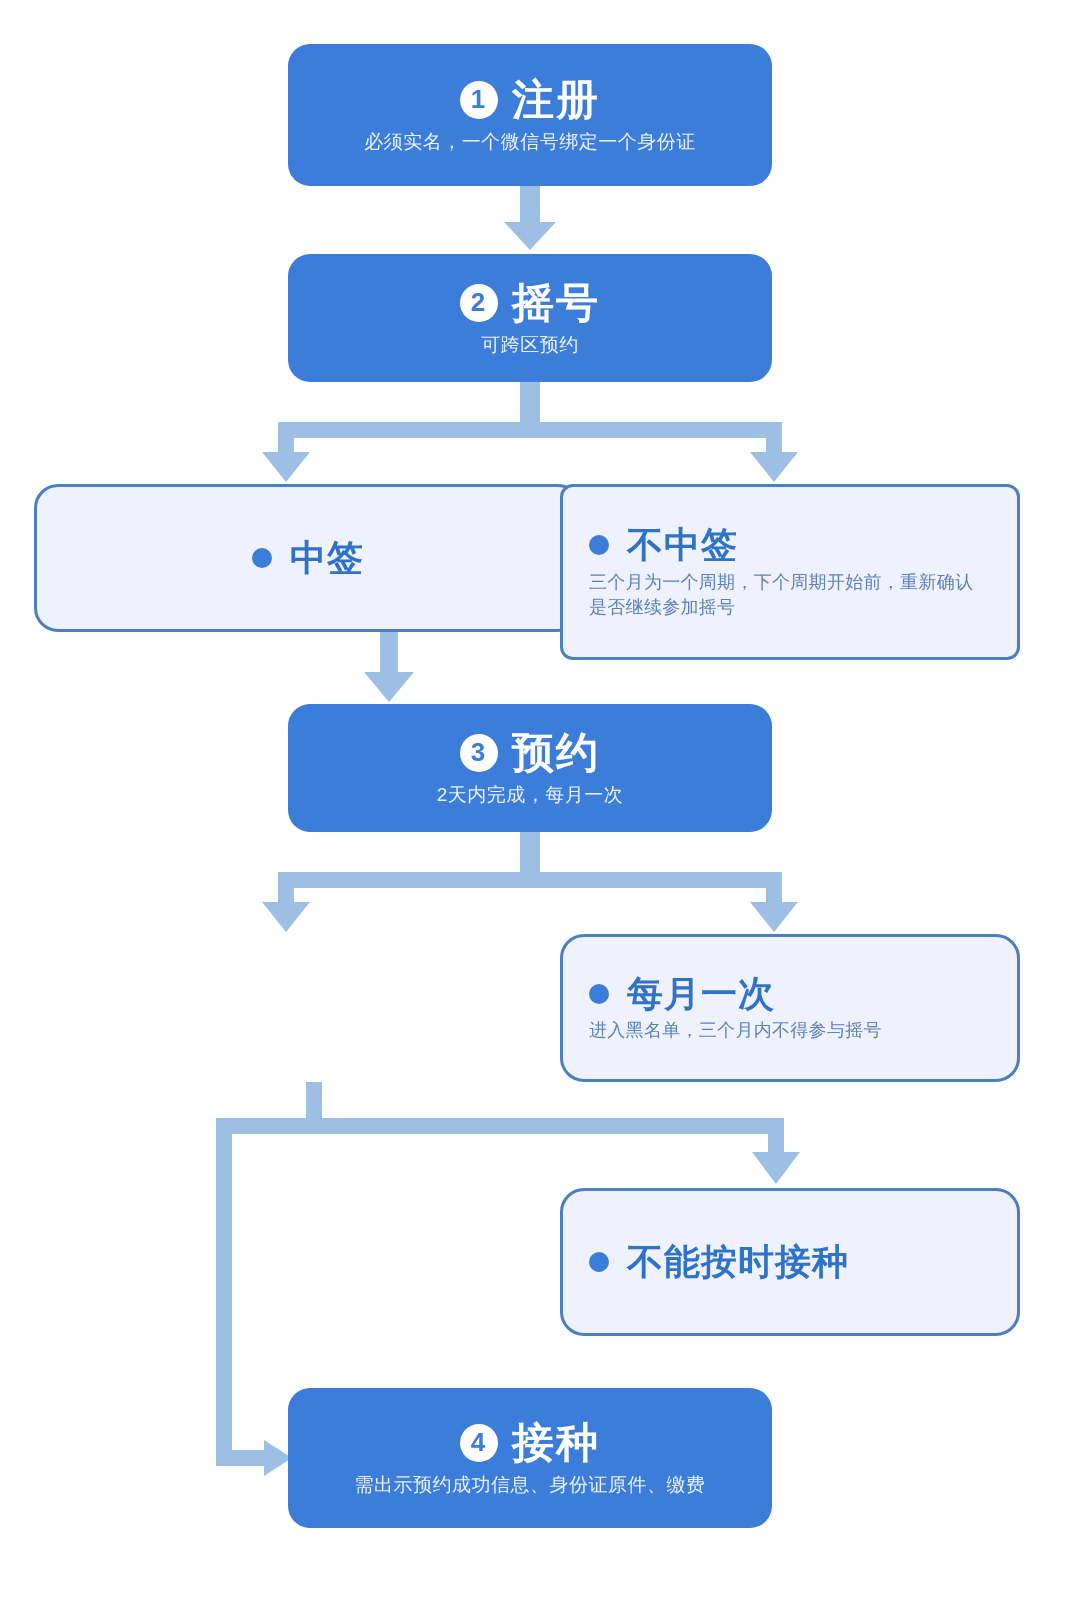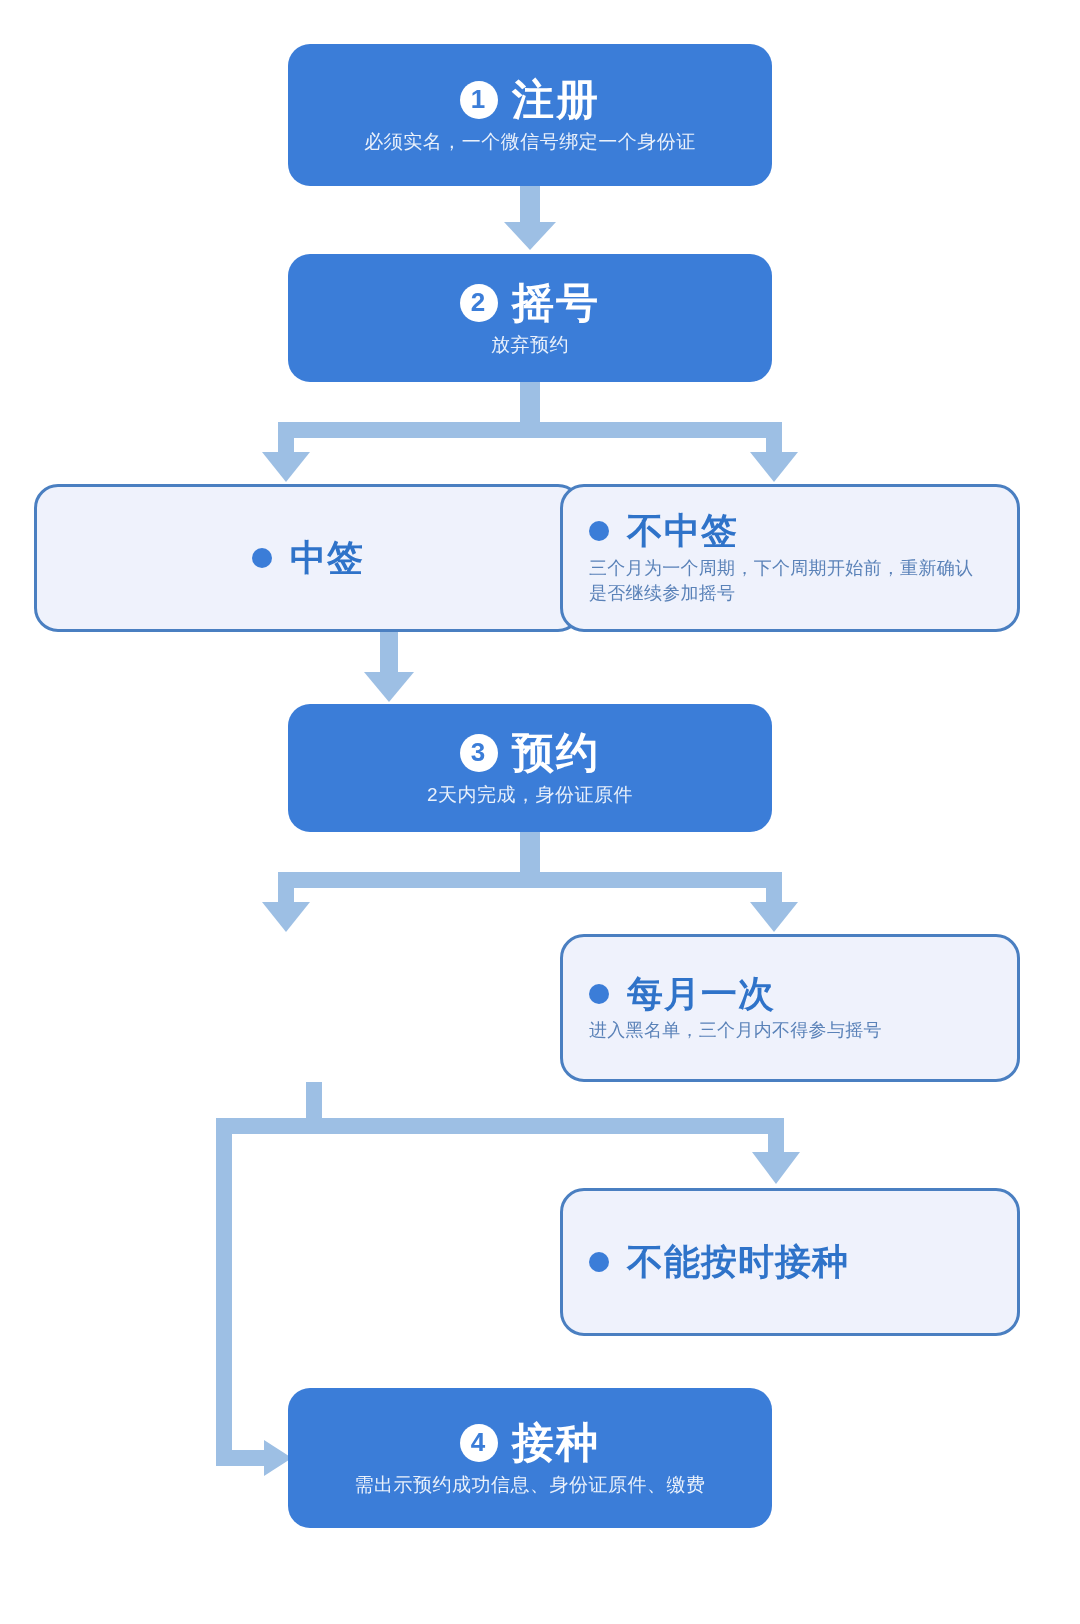--- a/index.html
+++ b/index.html
@@ -130,44 +130,44 @@
       <span>注册</span>
     </div>
     <div class="sub">必须实名，一个微信号绑定一个身份证</div>
   </div>
 
   <div class="node step" style="left:288px;top:254px;width:484px;height:128px;">
     <div class="head">
       <span class="num">2</span>
       <span>摇号</span>
     </div>
-    <div class="sub">放弃预约</div>
+    <div class="sub">可跨区预约</div>
   </div>
 
   <div class="node outcome center" style="left:34px;top:484px;width:548px;height:148px;">
     <div class="row">
       <span class="dot"></span>
       <span class="ttl">中签</span>
     </div>
   </div>
 
-  <div class="node outcome left" style="left:560px;top:484px;width:460px;height:148px;">
+  <div class="node outcome left" style="left:560px;top:484px;width:460px;height:176px;border-radius:13px;">
     <div class="row">
       <span class="dot"></span>
       <span class="ttl">不中签</span>
     </div>
     <div class="desc">三个月为一个周期，下个周期开始前，重新确认是否继续参加摇号</div>
   </div>
 
   <div class="node step" style="left:288px;top:704px;width:484px;height:128px;">
     <div class="head">
       <span class="num">3</span>
       <span>预约</span>
     </div>
-    <div class="sub">2天内完成，身份证原件</div>
+    <div class="sub">2天内完成，每月一次</div>
   </div>
 
 
   <div class="node outcome left" style="left:560px;top:934px;width:460px;height:148px;">
     <div class="row">
       <span class="dot"></span>
       <span class="ttl">每月一次</span>
     </div>
     <div class="desc">进入黑名单，三个月内不得参与摇号</div>
   </div>

